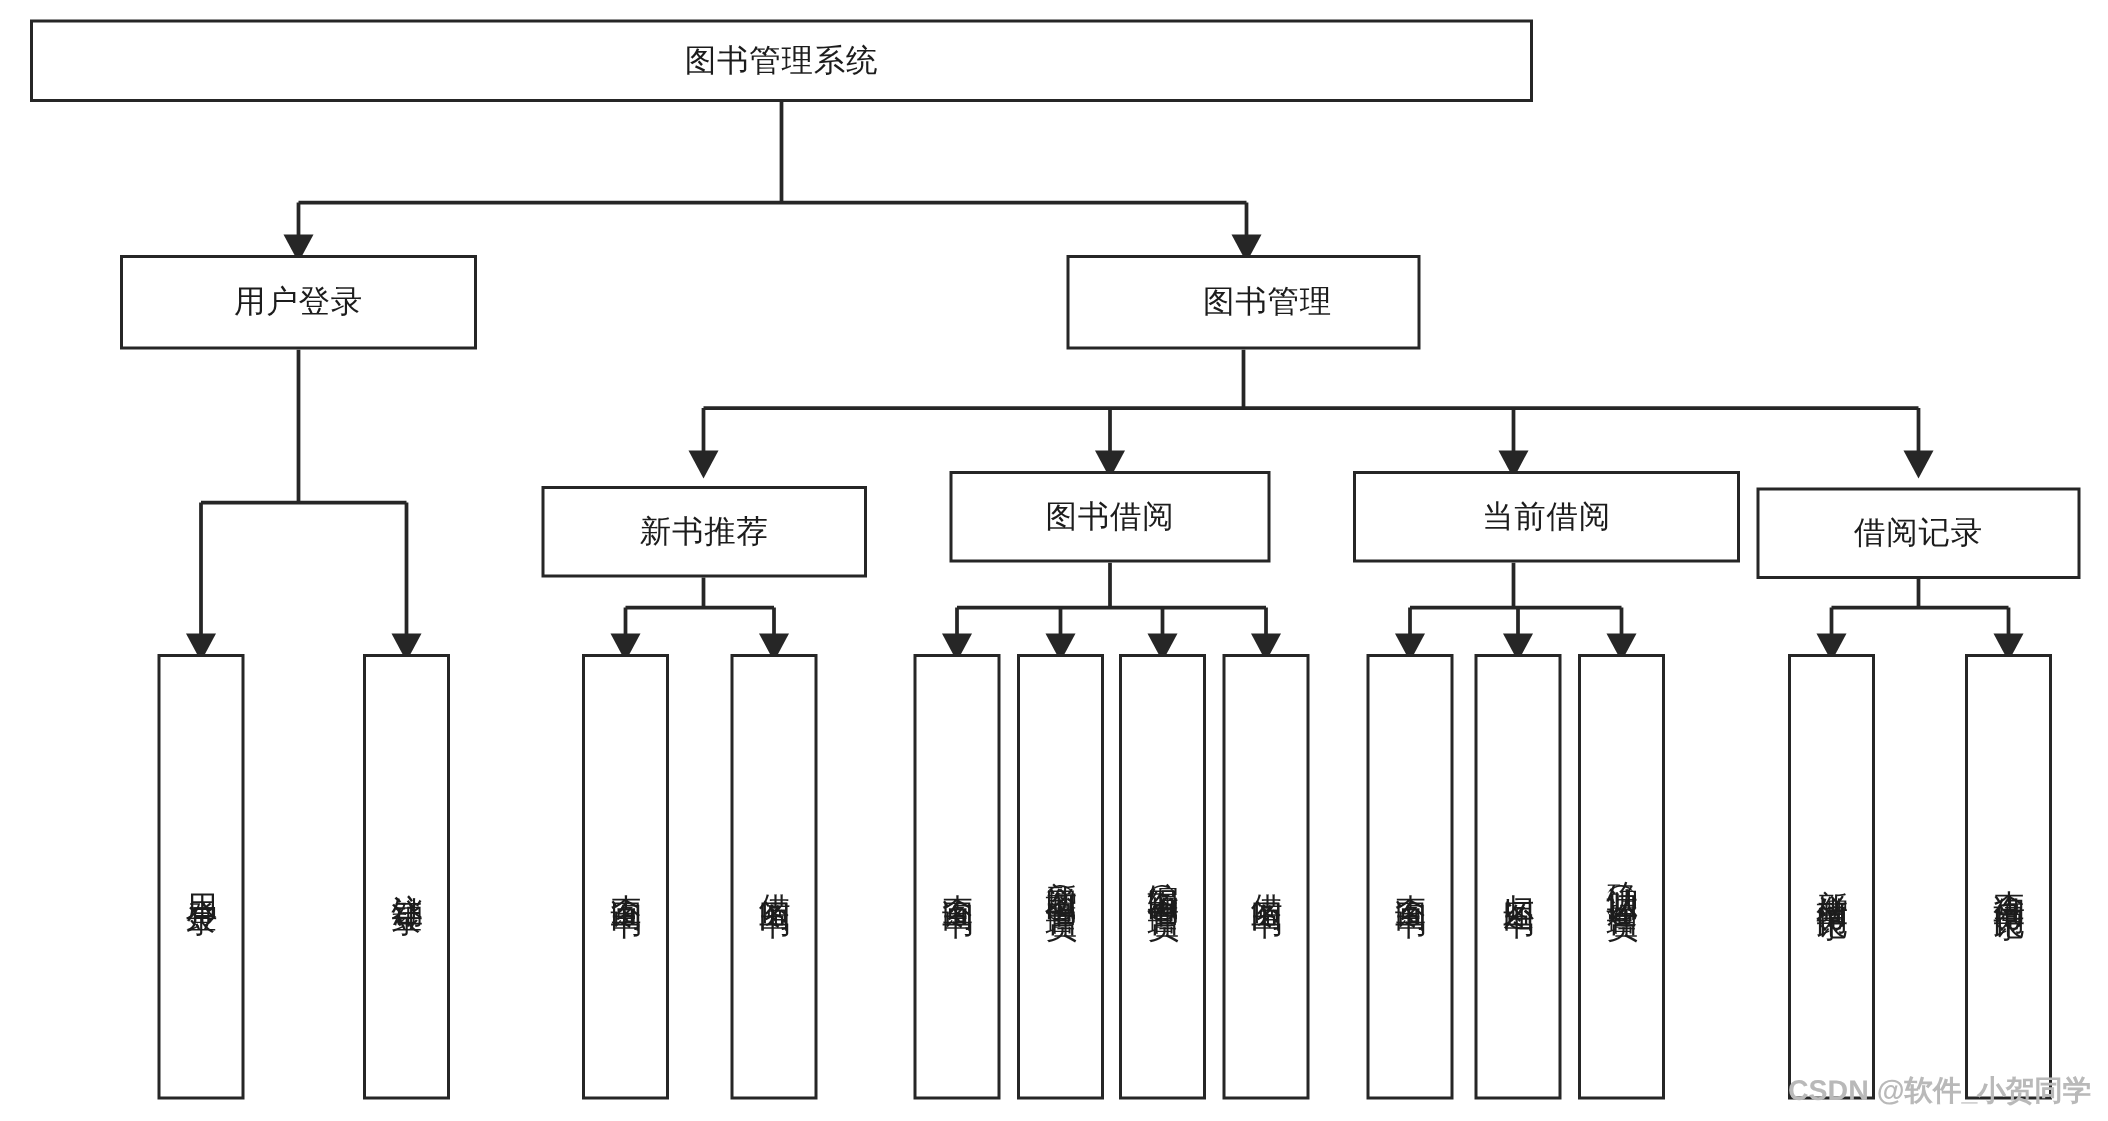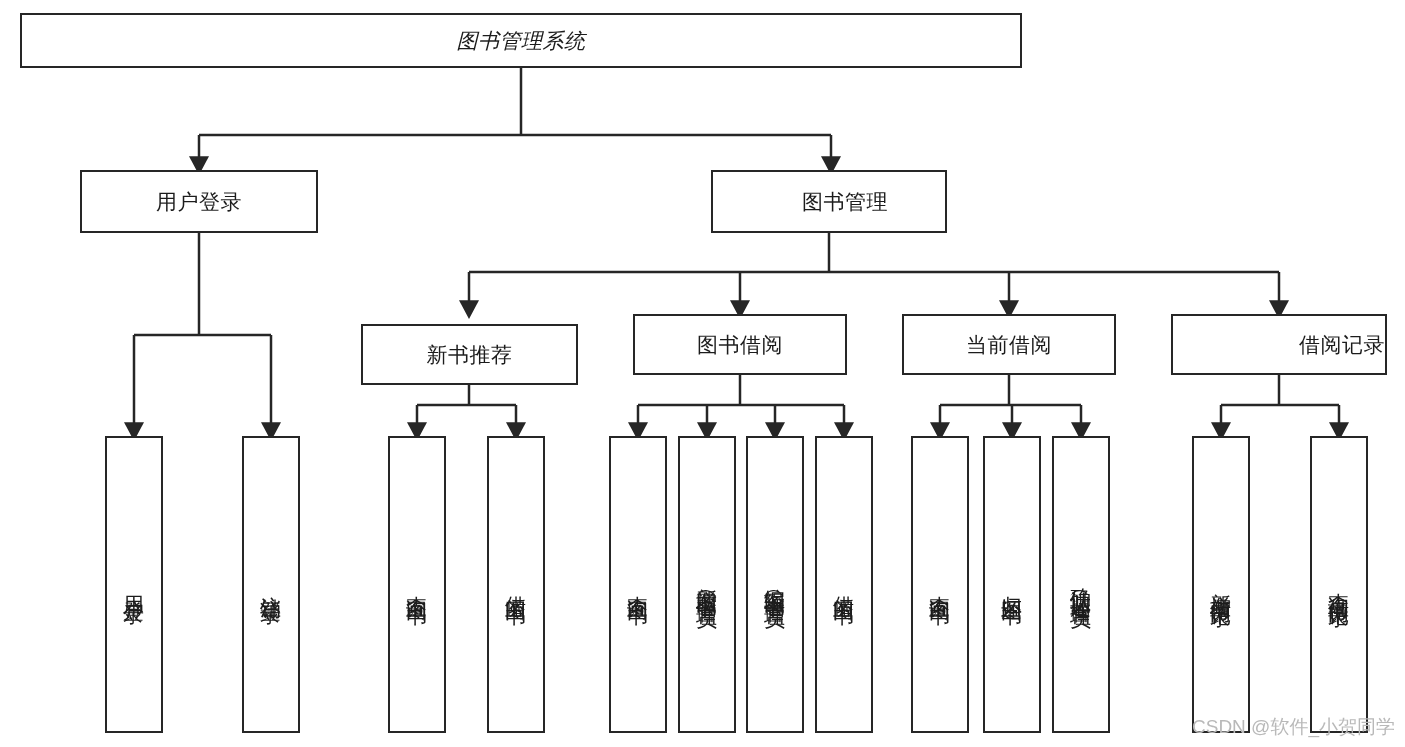--- a/index.html
+++ b/index.html
@@ -54,20 +54,21 @@
     white-space: nowrap;
     font-family: "Liberation Sans", "DejaVu Sans", sans-serif;
   }
   .watermark {
     position: absolute;
     font-size: 19px;
     color: #b9b9b9;
     white-space: nowrap;
     font-family: "Liberation Sans", "DejaVu Sans", sans-serif;
     pointer-events: none;
+    font-weight: bold;
   }
 </style>
 </head>
 <body>
 
 <div id="diagram-root">
 
   <svg class="diagram-svg" viewBox="0 0 1405 747">
     <defs>
       <marker id="arrowhead" markerWidth="9" markerHeight="9" refX="1.5" refY="4" orient="auto" markerUnits="strokeWidth">
@@ -111,41 +112,41 @@
       <path d="M1012,405 L1012,426" marker-end="url(#arrowhead)"></path>
       <path d="M1081,405 L1081,426" marker-end="url(#arrowhead)"></path>
 
       <path d="M1279,375 L1279,405"></path>
       <path d="M1221,405 L1339,405"></path>
       <path d="M1221,405 L1221,426" marker-end="url(#arrowhead)"></path>
       <path d="M1339,405 L1339,426" marker-end="url(#arrowhead)"></path>
     </g>
   </svg>
 
-  <div class="node-box" style="left:20px; top:13px; width:1002px; height:55px;font-style:italic;">
+  <div class="node-box" style="left:20px; top:13px; width:1002px; height:55px;">
     <span class="node-label-h">图书管理系统</span>
   </div>
 
   <div class="node-box" style="left:80px; top:170px; width:238px; height:63px;">
     <span class="node-label-h">用户登录</span>
   </div>
   <div class="node-box" style="left:711px; top:170px; width:236px; height:63px;padding-left:32px;">
     <span class="node-label-h">图书管理</span>
   </div>
 
   <div class="node-box" style="left:361px; top:324px; width:217px; height:61px;">
     <span class="node-label-h">新书推荐</span>
   </div>
   <div class="node-box" style="left:633px; top:314px; width:214px; height:61px;justify-content:center;">
     <span class="node-label-h">图书借阅</span>
   </div>
-  <div class="node-box" style="left:902px; top:314px; width:214px; height:61px;">
+  <div class="node-box" style="left:902px; top:314px; width:258px; height:61px;">
     <span class="node-label-h">当前借阅</span>
   </div>
-  <div class="node-box" style="left:1171px; top:314px; width:216px; height:61px;justify-content:flex-end;">
+  <div class="node-box" style="left:1171px; top:325px; width:216px; height:61px;">
     <span class="node-label-h">借阅记录</span>
   </div>
 
   <div class="node-box" style="left:105px; top:436px; width:58px; height:297px;">
     <span class="node-label-v">用户登录</span>
   </div>
   <div class="node-box" style="left:242px; top:436px; width:58px; height:297px;">
     <span class="node-label-v">注销登录</span>
   </div>
 

